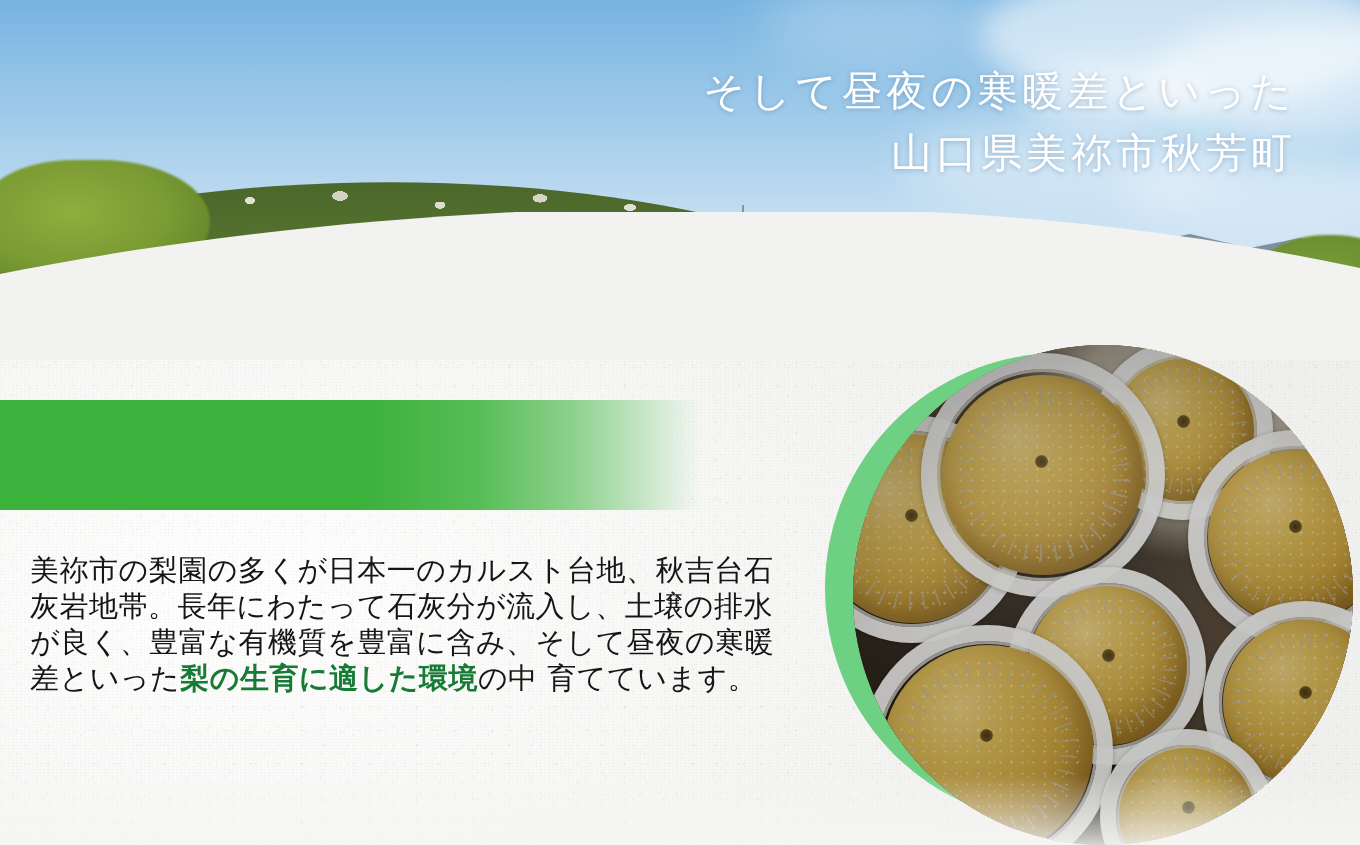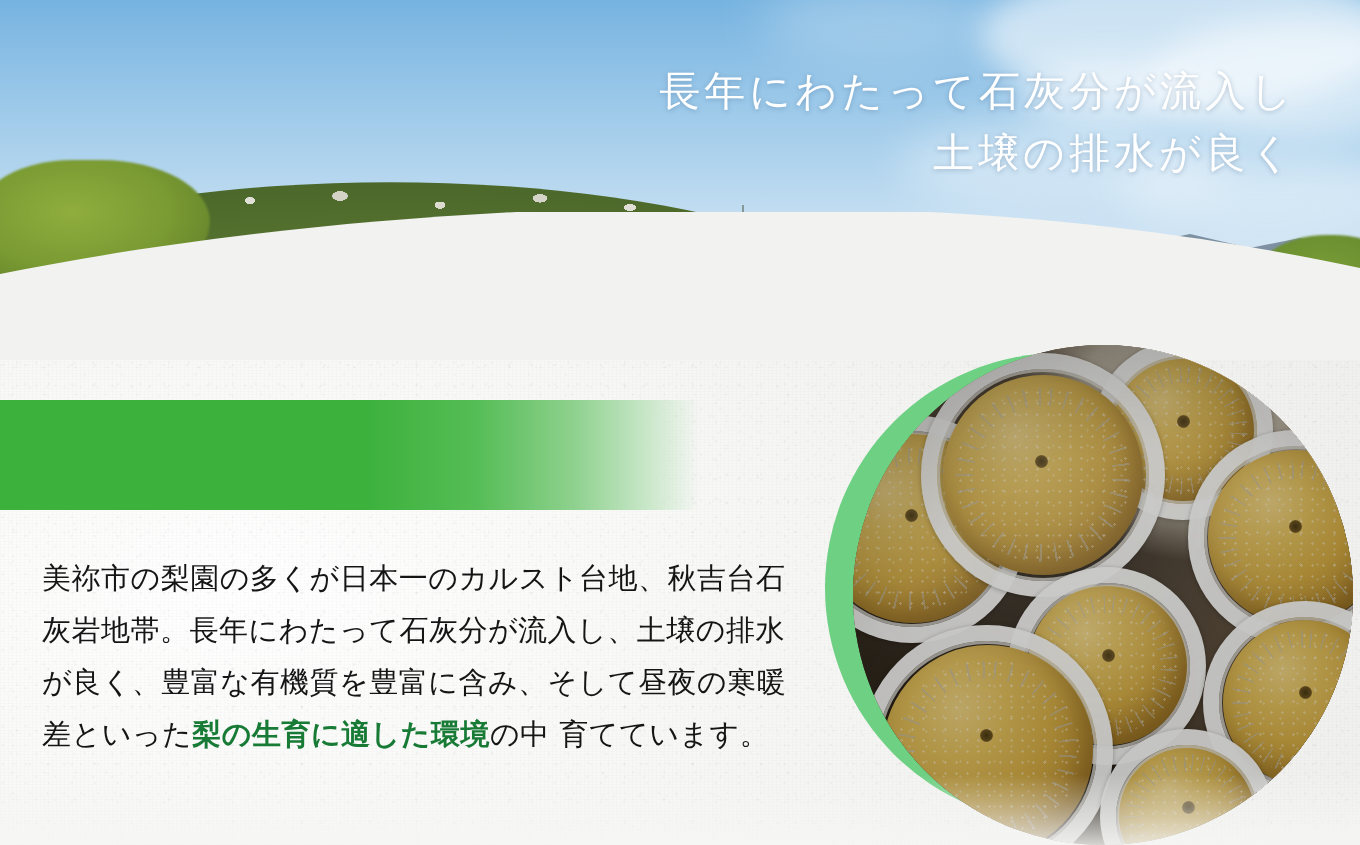--- a/index.html
+++ b/index.html
@@ -178,24 +178,23 @@
     text-shadow:0 1px 5px rgba(40,70,110,.30);
     white-space:nowrap;
   }
 
   
   #body-copy{
     position:absolute; left:30px; top:552px;
     width:770px;
     font-family:"DejaVu Sans","Liberation Sans",sans-serif;
     font-size:29px;
-    line-height:52px;
+    line-height:36px;
     color:#151515;
     letter-spacing:.5px;
-    margin-left:12px;
   }
   #body-copy .hl{ color:#177a35; font-weight:700; }
 
   
   #photo-wrap{
     position:absolute; left:825px; top:335px;
     width:530px; height:510px;
   }
   #photo-ring{
     position:absolute; left:0; top:18px;
@@ -343,22 +342,22 @@
       </svg>
     </div>
 
     <div class="wave">
       <svg width="1360" height="150" viewBox="0 0 1360 150" preserveAspectRatio="none">
         <path d="M0,62 C 250,12 580,-18 930,0 C 1120,10 1255,34 1360,56 L1360,150 L0,150 Z" fill="#f2f2f0"></path>
       </svg>
     </div>
 
     <div id="hero-text">
-      <div>長年にわたって石灰分が流入し</div>
-      <div>土壌の排水が良く</div>
+      <div>そして昼夜の寒暖差といった</div>
+      <div>山口県美祢市秋芳町</div>
     </div>
   </div>
 
   <div id="title-banner"></div>
 
   <p id="body-copy">
     <span>美祢市の梨園の多くが日本一のカルスト台地、秋吉台石灰岩地帯。長年にわたって石灰分が流入し、土壌の排水が良く、豊富な有機質を豊富に含み、そして昼夜の寒暖差といった</span><span class="hl">梨の生育に適した環境</span><span>の中 育てています。</span>
   </p>
 
   <div id="photo-wrap">

